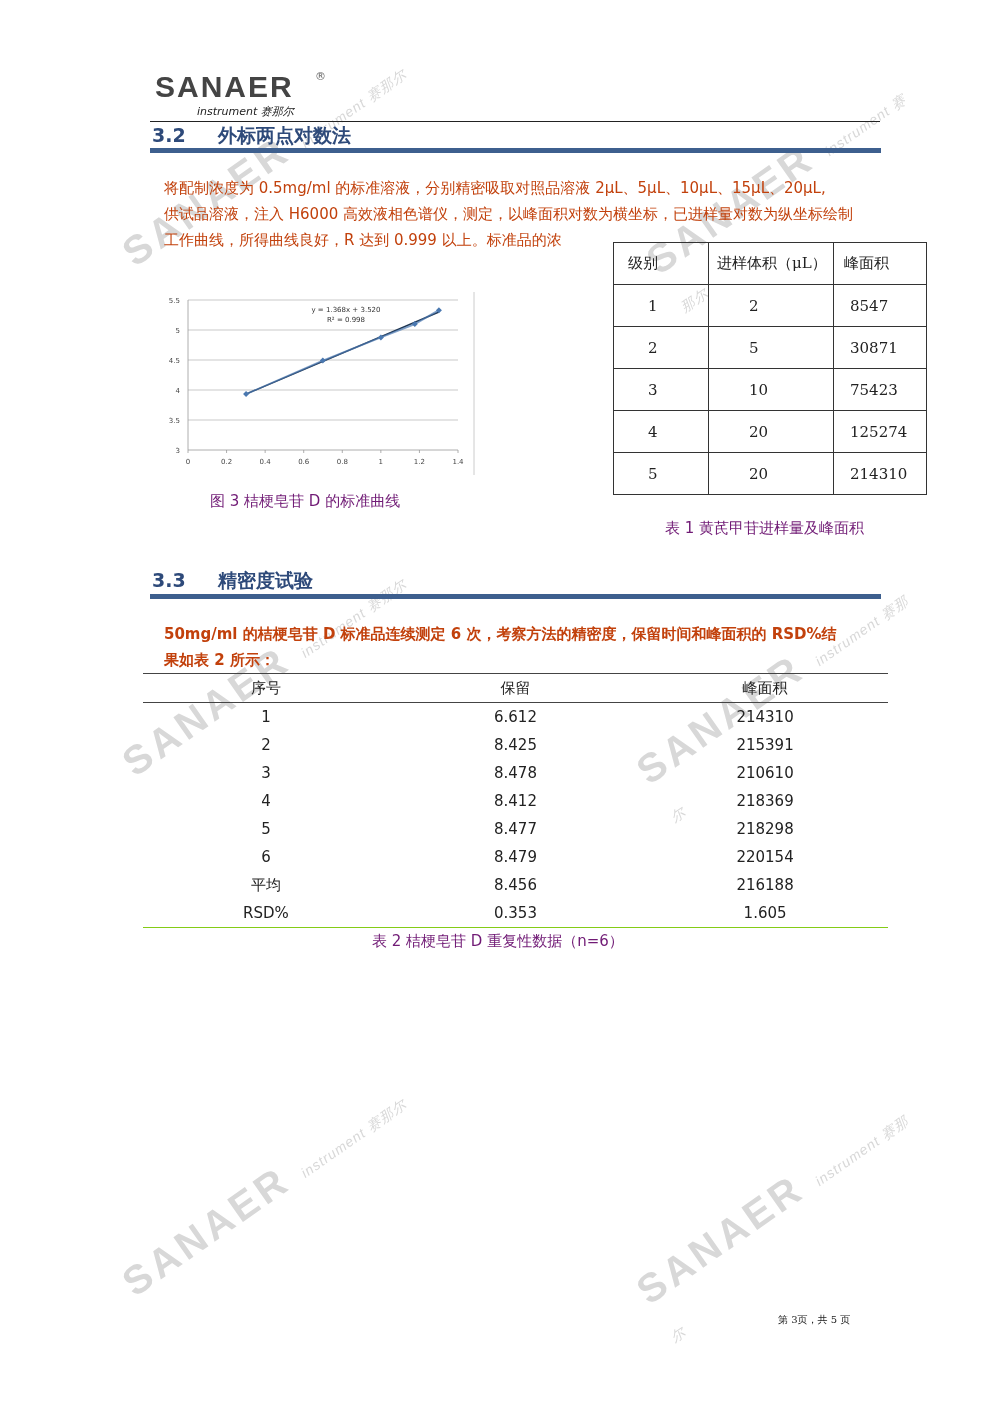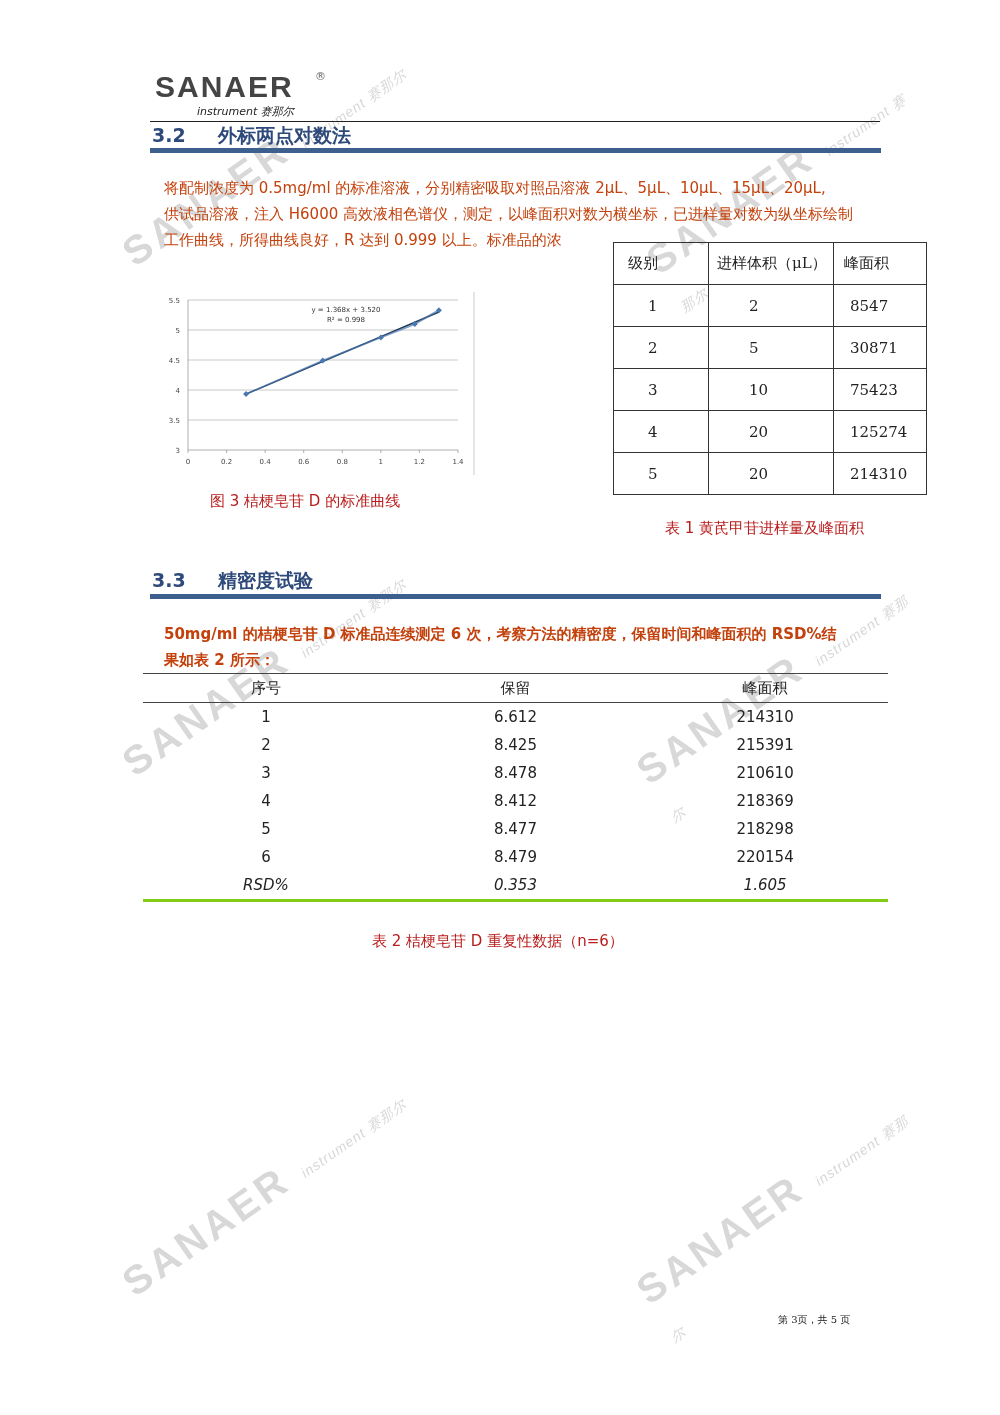--- a/index.html
+++ b/index.html
@@ -10,25 +10,25 @@
   .logo-reg{position:absolute;left:160px;top:0;font-size:11px;color:#666;}
   .logo-sub{position:absolute;left:42px;top:34px;font-size:11px;font-style:italic;color:#222;}
   .header-rule{left:150px;top:121px;width:730px;height:1px;background:#222;}
   .section-title{left:152px;font-size:19px;font-weight:bold;color:#2e4a7a;}
   .section-title .num{display:inline-block;width:66px;}
   .section-bar{left:150px;width:731px;height:5px;background:#3d5f8e;}
   .para{font-size:15px;line-height:26px;color:#c2410c;margin-left:12px;}
   .t1{left:613px;top:242px;border-collapse:collapse;font-family:"DejaVu Serif","Liberation Serif",serif;font-size:15px;}
   .t1 td,.t1 th{border:1px solid #333;height:41px;font-weight:normal;text-align:left;padding:0 0 0 12px;}
   .t1 th{padding-left:14px;}
-  .caption{font-size:15px;color:#b91c1c;}
+  .caption{font-size:15px;color:#701a75;}
   .t2{left:143px;top:673px;width:745px;border-collapse:collapse;font-size:15px;}
   .t2 thead th{font-weight:normal;border-top:1px solid #444;border-bottom:1px solid #444;height:26px;}
   .t2 td{text-align:center;height:26px;}
-  .t2 tbody tr:last-child td{border-bottom:3px solid #84cc16;font-style:italic;}
+  .t2 tbody tr:last-child td{border-bottom:1px solid #84cc16;}
   .wm{font-family:"Liberation Sans",sans-serif;color:#d8d8d8;font-size:40px;font-weight:bold;transform:rotate(-35deg);transform-origin:left bottom;letter-spacing:4px;}
   .wm small{font-size:14px;font-style:italic;font-weight:normal;letter-spacing:1px;}
   .footer{left:778px;top:1313px;font-size:10px;font-family:"DejaVu Serif","Liberation Serif",serif;}
   .chart{left:160px;top:290px;width:320px;height:185px;}
 </style>
 </head>
 <body>
 
 <div class="abs wm" style="left:140px;top:230px;"><span>SANAER</span> <small>instrument 赛那尔</small></div>
 <div class="abs wm" style="left:690px;top:230px;"><span>SANAER</span> <small>instrument 赛那尔</small></div>
@@ -186,20 +186,25 @@
         <td>5</td>
         <td>8.477</td>
         <td>218298</td>
       </tr>
       <tr>
         <td>6</td>
         <td>8.479</td>
         <td>220154</td>
       </tr>
       <tr>
+        <td>平均</td>
+        <td>8.456</td>
+        <td>216188</td>
+      </tr>
+      <tr>
         <td>RSD%</td>
         <td>0.353</td>
         <td>1.605</td>
       </tr>
     </tbody>
 </table>
 <div class="abs caption" style="left:372px;top:932px;">表 2   桔梗皂苷 D 重复性数据（n=6）</div>
 
 <div class="abs footer">第 3页，共 5 页</div>
 

